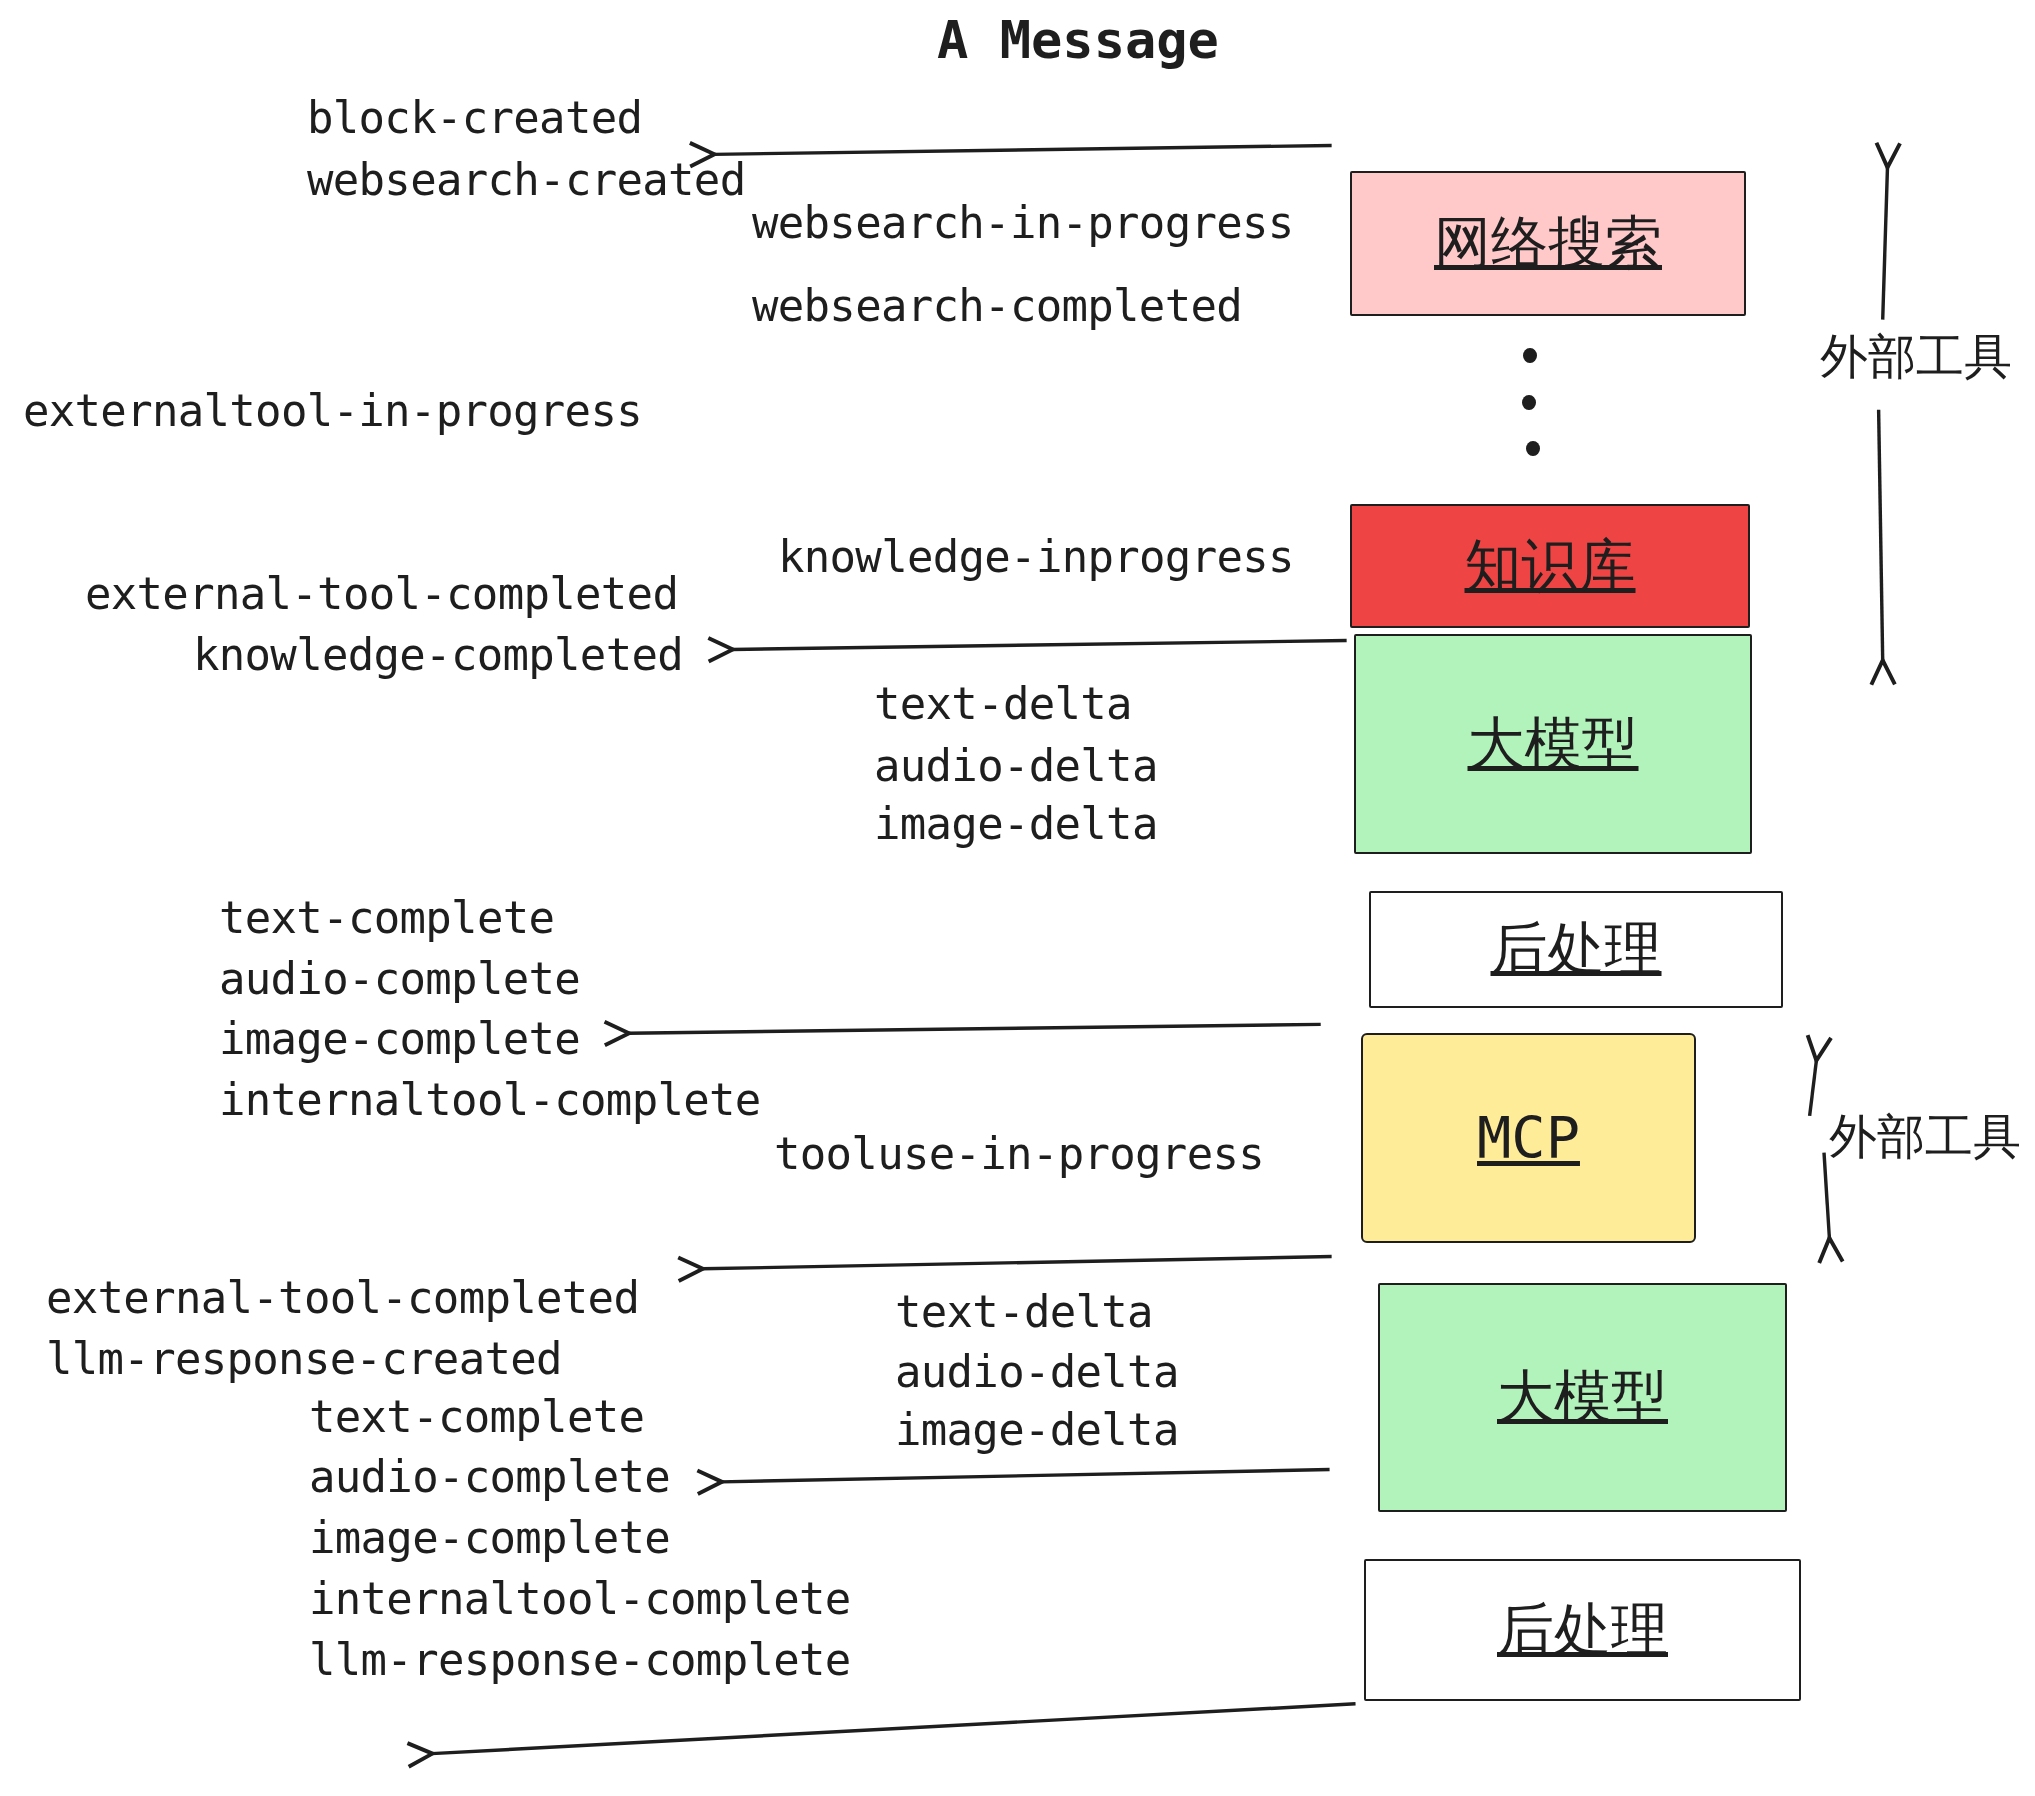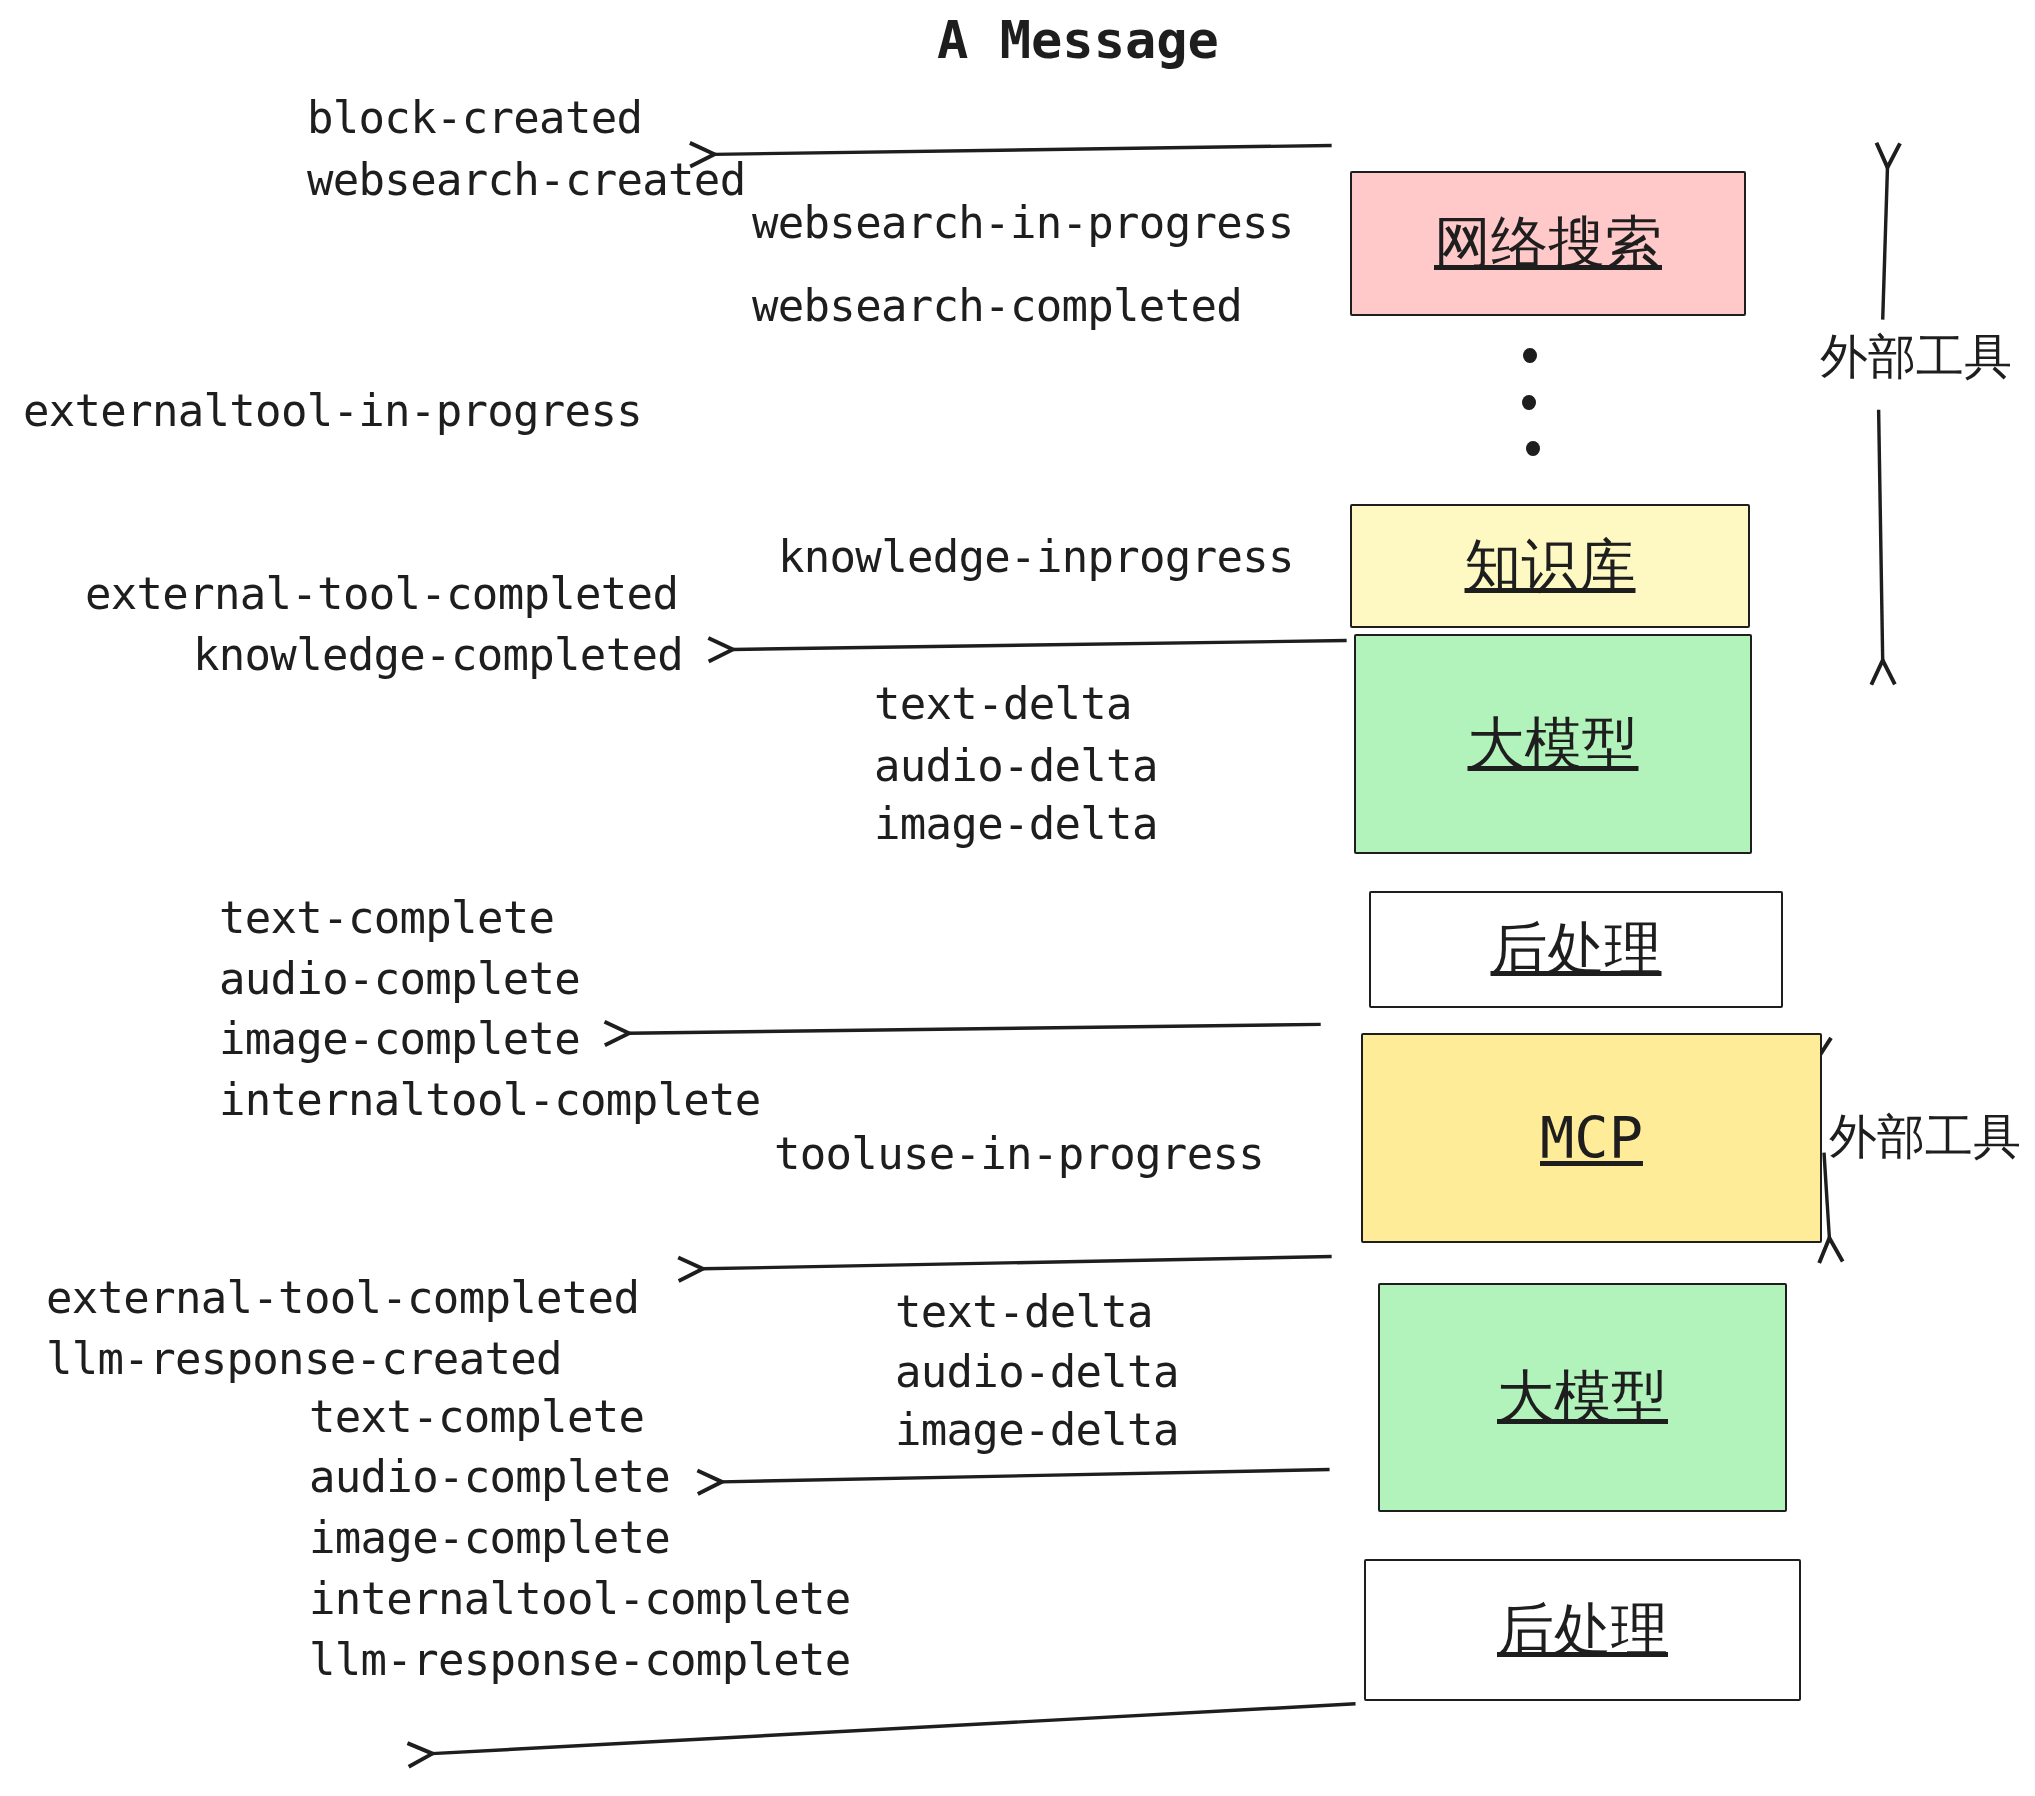--- a/index.html
+++ b/index.html
@@ -82,33 +82,33 @@
 
 
   <div class="box" style="left: 1350px; top: 171px; width: 396px; height: 145px; background: rgb(255, 201, 201);">
     <span class="lbl">网络搜索</span>
   </div>
 
   <div class="dot" style="left:1523px;top:348px;"></div>
   <div class="dot" style="left:1522px;top:395px;"></div>
   <div class="dot" style="left:1526px;top:441px;"></div>
 
-  <div class="box" style="left: 1350px; top: 504px; width: 400px; height: 124px; background: #fef9c3;">
+  <div class="box" style="left: 1350px; top: 504px; width: 400px; height: 124px; background: #ef4444;">
     <span class="lbl">知识库</span>
   </div>
 
   <div class="box" style="left: 1354px; top: 634px; width: 398px; height: 220px; background: rgb(178, 242, 187);">
     <span class="lbl">大模型</span>
   </div>
 
   <div class="box" style="left: 1369px; top: 891px; width: 414px; height: 117px; background: rgb(255, 255, 255);">
     <span class="lbl">后处理</span>
   </div>
 
-  <div class="box box-mcp" style="left: 1361px; top: 1033px; width: 461px; height: 210px; background: rgb(255, 236, 153);">
+  <div class="box box-mcp" style="left: 1361px; top: 1033px; width: 335px; height: 210px; background: rgb(255, 236, 153); border-radius: 6px;">
     <span class="lbl">MCP</span>
   </div>
 
   <div class="box" style="left: 1378px; top: 1283px; width: 409px; height: 229px; background: rgb(178, 242, 187);">
     <span class="lbl">大模型</span>
   </div>
 
   <div class="box" style="left: 1364px; top: 1559px; width: 437px; height: 142px; background: rgb(255, 255, 255);">
     <span class="lbl">后处理</span>
   </div>

